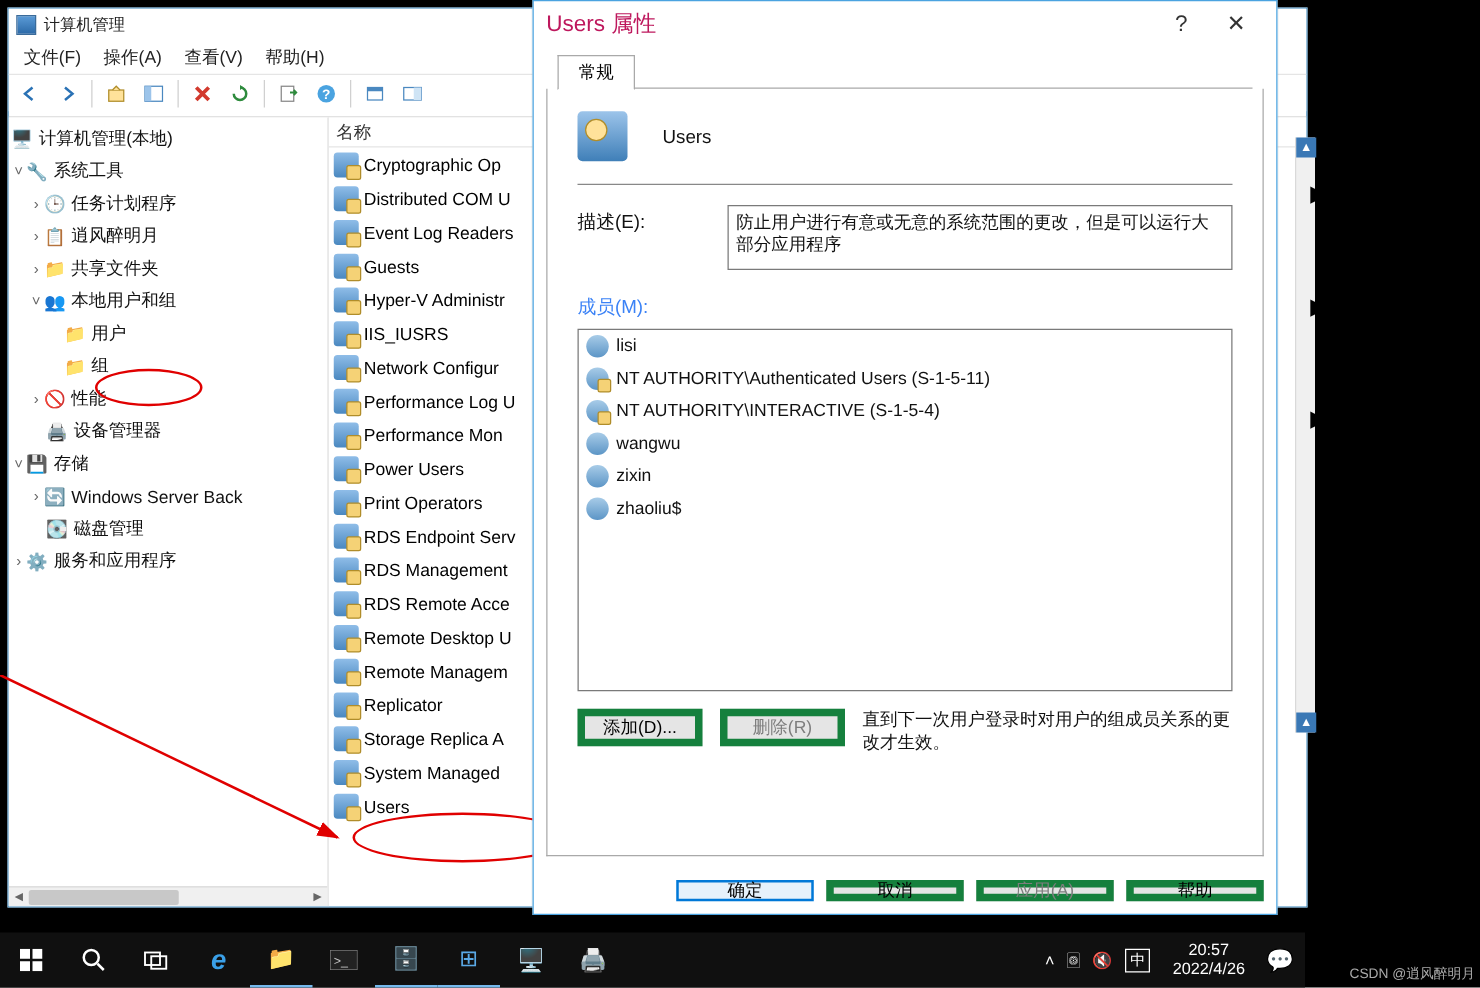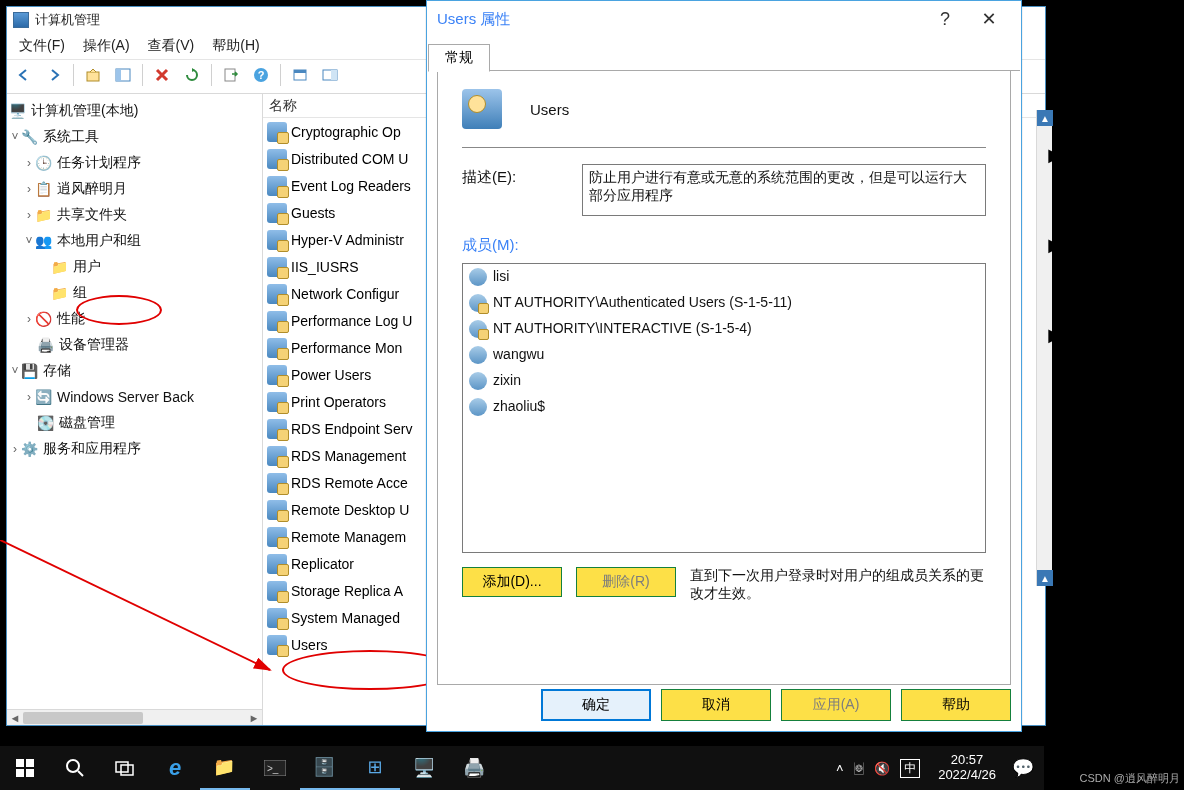--- a/index.html
+++ b/index.html
@@ -28,45 +28,45 @@
 .licon::after { content: ""; position: absolute; right: -2px; bottom: -2px; width: 10px; height: 10px; background: #f5d276; border: 1px solid #b08d2a; border-radius: 2px; }
 .scroll-h { position: absolute; left: 0; right: 0; bottom: 0; height: 16px; background: #f0f0f0; border-top: 1px solid #d9d9d9; }
 .scroll-h .thumb { position: absolute; left: 16px; top: 2px; height: 12px; width: 120px; background: #c8c8c8; border-radius: 2px; }
 .scroll-h .arrL, .scroll-h .arrR { position: absolute; top: 0; width: 16px; height: 16px; display: flex; align-items: center; justify-content: center; color: #666; font-size: 11px; }
 .scroll-h .arrL { left: 0; } .scroll-h .arrR { right: 0; }
 .red-ellipse { position: absolute; border: 2px solid #e00000; border-radius: 50%; pointer-events: none; }
 .red-arrow { position: absolute; pointer-events: none; }
 
 .dialog { position: absolute; left: 426px; top: 0; width: 596px; height: 732px; background: #fff; border: 1px solid #4aa3e0; box-shadow: 0 0 0 1px rgba(0,0,0,0.05); z-index: 10; }
 .dlg-titlebar { height: 36px; display: flex; align-items: center; padding: 0 10px; }
-.dlg-title { flex: 1; color: #3b82f6; font-size: 15px; }
+.dlg-title { flex: 1; color: #be185d; font-size: 18px; }
 .dlg-help, .dlg-close { width: 44px; height: 32px; display: flex; align-items: center; justify-content: center; color: #333; font-size: 18px; }
-.tab-strip { position: relative; height: 30px; margin: 4px 1px 0; padding-left: 41px; }
+.tab-strip { position: relative; height: 30px; margin: 4px 19px 0; padding-left: 41px; }
 .tab-strip::after { content: ""; position: absolute; left: 0; right: 0; bottom: 0; height: 1px; background: #a9a9a9; }
 .tab { position: absolute; bottom: -1px; left: 0; padding: 4px 16px; background: #fff; border: 1px solid #a9a9a9; border-bottom: 1px solid #fff; font-size: 14px; z-index: 1; }
 .tab-body { padding: 18px 24px 10px; border: 1px solid #a9a9a9; border-top: none; margin: 0 10px 10px; height: 614px; position: relative; }
 .group-header { display: flex; align-items: center; gap: 28px; margin-bottom: 18px; }
 .gicon { width: 40px; height: 40px; background: linear-gradient(#9cc4ea,#3f7fb8); border-radius: 4px; position: relative; }
 .gicon::after { content: ""; position: absolute; left: 6px; top: 6px; width: 16px; height: 16px; background: #ffe29a; border: 1px solid #b08d2a; border-radius: 50%; }
 .gname { font-size: 15px; color: #111; }
 .hr-line { border: none; border-top: 1px solid #888; margin: 6px 0 16px; }
 .desc-row { display: flex; align-items: flex-start; gap: 20px; margin-bottom: 20px; }
 .desc-label { width: 100px; color: #111; font-size: 15px; padding-top: 4px; }
 .desc-box { flex: 1; border: 1px solid #7a7a7a; padding: 4px 6px; font-size: 14px; color: #111; height: 52px; }
 .members-label { font-size: 15px; color: #3b82f6; margin-bottom: 8px; }
 .members-box { border: 1px solid #7a7a7a; height: 290px; padding: 4px; overflow: auto; }
 .member-row { display: flex; align-items: flex-start; height: 26px; font-size: 14px; color: #111; padding-left: 2px; }
 .micon { width: 18px; height: 18px; margin-right: 6px; background: linear-gradient(#a8cce8,#5c95c6); border-radius: 50%; position: relative; }
 .micon.g::after { content: ""; position: absolute; right: -2px; bottom: -2px; width: 9px; height: 9px; background: #f5d276; border: 1px solid #b08d2a; border-radius: 2px; }
 .bottom-row { display: flex; align-items: flex-start; gap: 14px; margin-top: 14px; }
-.btn { height: 30px; min-width: 100px; padding: 0 14px; background: #fde047; border: 1px solid #15803d; font-size: 14px; display: inline-flex; align-items: center; justify-content: center; }
+.btn { height: 30px; min-width: 100px; padding: 0 14px; background: #e5e5e5; border: 6px solid #15803d; font-size: 14px; display: inline-flex; align-items: center; justify-content: center; }
 .btn.disabled { color: #7d7d7d; }
 .note { font-size: 14px; color: #111; flex: 1; }
 .dlg-buttons { position: absolute; right: 10px; bottom: 10px; display: flex; gap: 10px; }
-.dlg-buttons .btn { min-width: 110px; height: 32px; }
+.dlg-buttons .btn { min-width: 110px; height: 17px; }
 .btn.primary { border: 2px solid #0078d7; background: #e5f1fb; }
 
 .taskbar { position: absolute; left: 0; right: 140px; bottom: 0; height: 44px; background: #101010; display: flex; align-items: center; }
 .tb-item { width: 50px; height: 44px; display: flex; align-items: center; justify-content: center; color: #fff; font-size: 18px; }
 .tb-item.active { border-bottom: 2px solid #76b9ed; }
 .spacer { flex: 1; }
 .tray { display: flex; align-items: center; gap: 10px; color: #fff; font-size: 13px; padding: 0 10px; }
 .clock { text-align: center; line-height: 1.15; font-size: 13px; color: #fff; padding: 0 8px; }
 .watermark { position: absolute; right: 4px; bottom: 4px; color: #aaa; font-size: 11px; }
 .side-scroll { position: absolute; right: 132px; top: 110px; width: 16px; height: 476px; background: #f0f0f0; border-left: 1px solid #d9d9d9; z-index: 1; }

